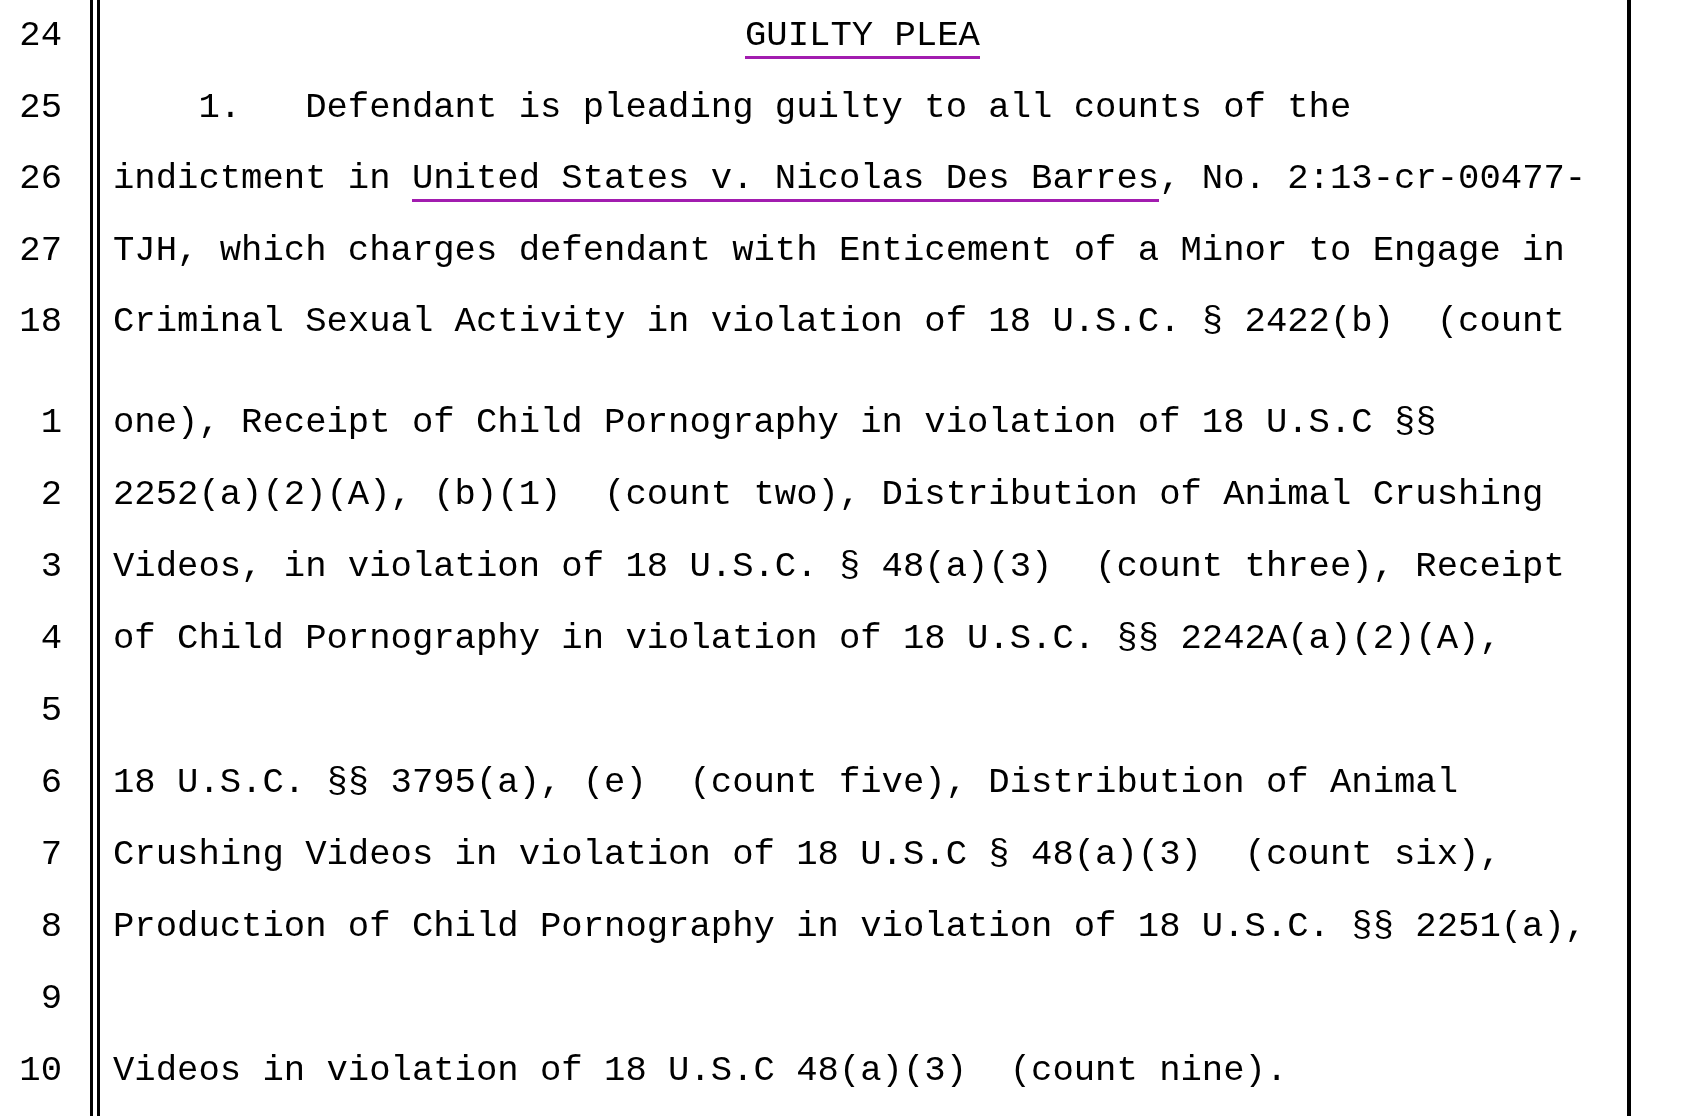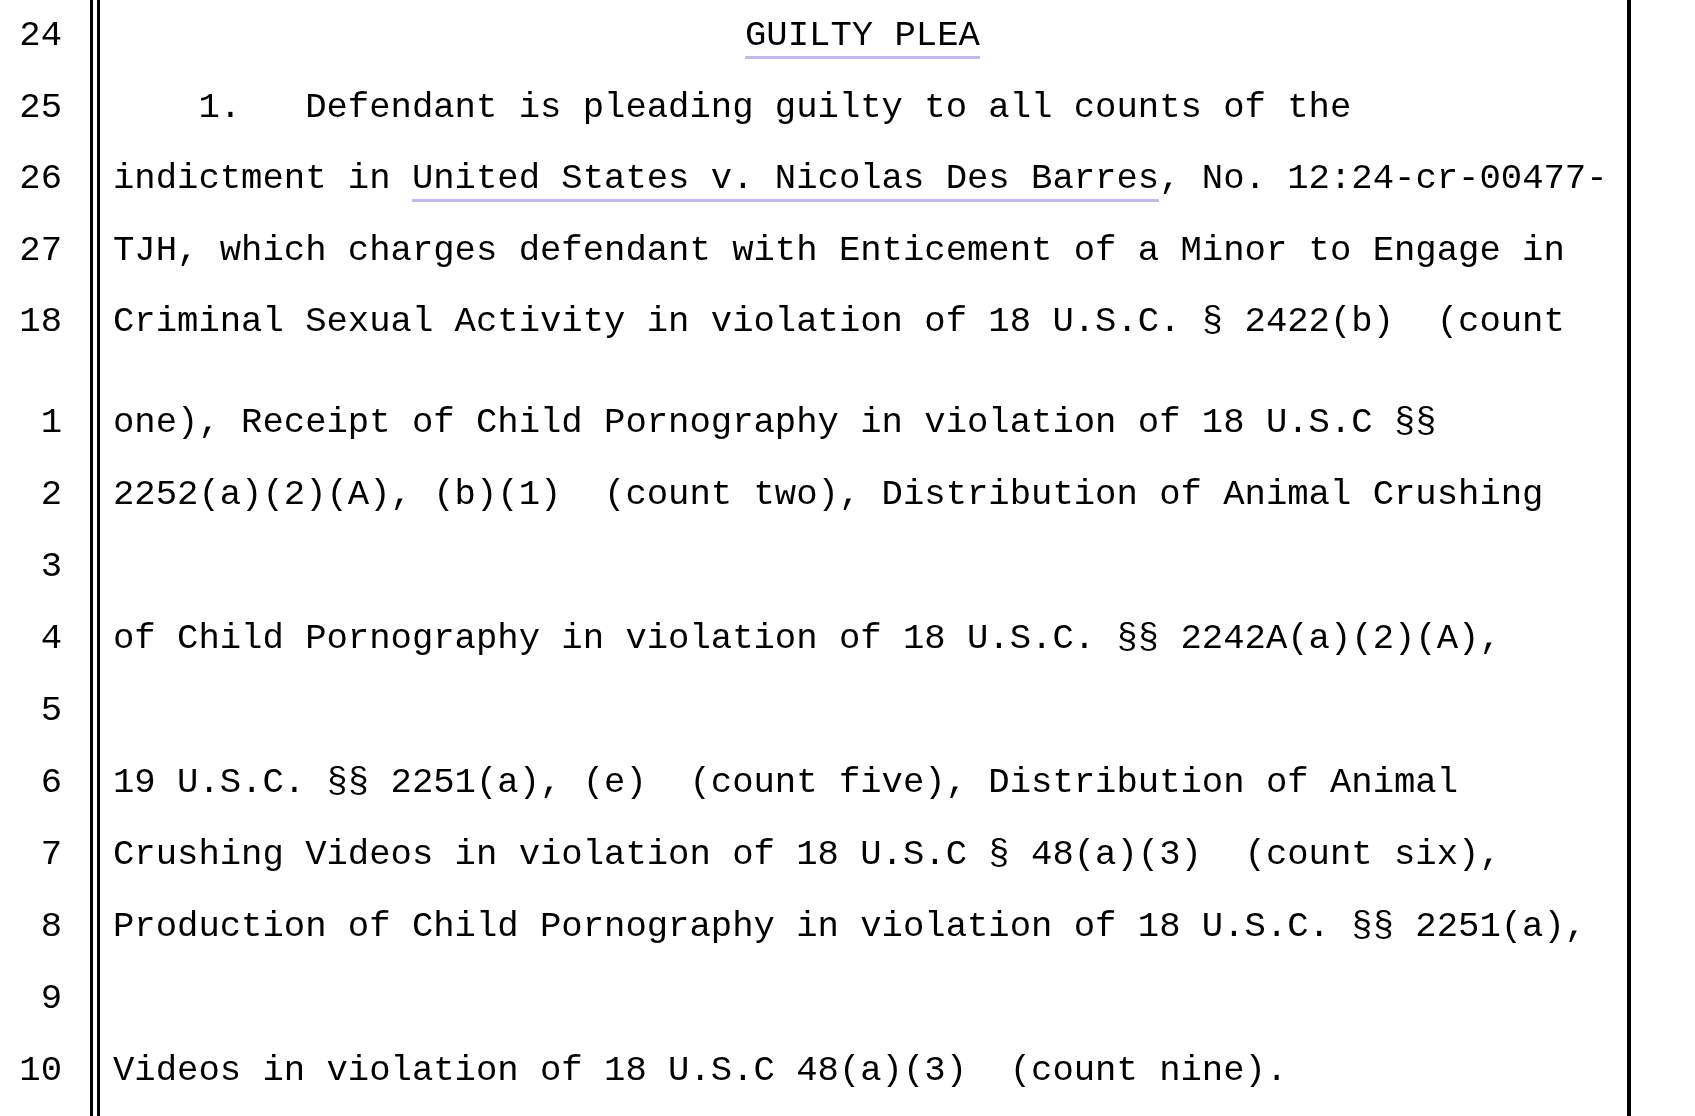--- a/index.html
+++ b/index.html
@@ -56,38 +56,38 @@
   .row .text {
     position: absolute;
     left: 113px;
     top: 0;
   }
 
   
   .row.center .text { left: 745px; }
 
   
-  .u { border-bottom: 3px solid #c4b5fd; }
+  .u { border-bottom: 3px solid #a21caf; }
 </style>
 </head>
 <body>
 
 <div class="page">
   <div class="rule-left"></div>
   <div class="rule-right"></div>
   <div>
       <div class="row center" style="top: 0px;"><span class="num">24</span><span class="text"><span class="u">GUILTY PLEA</span></span></div>
       <div class="row" style="top: 72px; font-family: Liberation Mono, monospace;"><span class="num">25</span><span class="text"><span>    1.   Defendant is pleading guilty to all counts of the</span></span></div>
-      <div class="row" style="top: 143px;"><span class="num">26</span><span class="text"><span>indictment in </span><span class="u">United States v. Nicolas Des Barres</span><span>, No. 12:24-cr-00477-</span></span></div>
+      <div class="row" style="top: 143px;"><span class="num">26</span><span class="text"><span>indictment in </span><span class="u">United States v. Nicolas Des Barres</span><span>, No. 2:13-cr-00477-</span></span></div>
       <div class="row" style="top: 215px;"><span class="num">27</span><span class="text"><span>TJH, which charges defendant with Enticement of a Minor to Engage in</span></span></div>
       <div class="row" style="top: 286px;"><span class="num">18</span><span class="text"><span>Criminal Sexual Activity in violation of 18 U.S.C. § 2422(b)  (count</span></span></div>
       <div class="row" style="top: 387px;"><span class="num">1</span><span class="text"><span>one), Receipt of Child Pornography in violation of 18 U.S.C §§</span></span></div>
       <div class="row" style="top: 459px;"><span class="num">2</span><span class="text"><span>2252(a)(2)(A), (b)(1)  (count two), Distribution of Animal Crushing</span></span></div>
-      <div class="row" style="top: 531px;"><span class="num">3</span></div>
+      <div class="row" style="top: 531px;"><span class="num">3</span><span class="text"><span>Videos, in violation of 18 U.S.C. § 48(a)(3)  (count three), Receipt</span></span></div>
       <div class="row" style="top: 603px;"><span class="num">4</span><span class="text"><span>of Child Pornography in violation of 18 U.S.C. §§ 2242A(a)(2)(A),</span></span></div>
       <div class="row" style="top: 675px;"><span class="num">5</span></div>
-      <div class="row" style="top: 747px;"><span class="num">6</span><span class="text"><span>19 U.S.C. §§ 2251(a), (e)  (count five), Distribution of Animal</span></span></div>
+      <div class="row" style="top: 747px;"><span class="num">6</span><span class="text"><span>18 U.S.C. §§ 3795(a), (e)  (count five), Distribution of Animal</span></span></div>
       <div class="row" style="top: 819px;"><span class="num">7</span><span class="text"><span>Crushing Videos in violation of 18 U.S.C § 48(a)(3)  (count six),</span></span></div>
       <div class="row" style="top: 891px;"><span class="num">8</span><span class="text"><span>Production of Child Pornography in violation of 18 U.S.C. §§ 2251(a),</span></span></div>
       <div class="row" style="top: 963px;"><span class="num">9</span></div>
       <div class="row" style="top: 1035px;"><span class="num">10</span><span class="text"><span>Videos in violation of 18 U.S.C 48(a)(3)  (count nine).</span></span></div>
     </div>
 </div>
 
 </body></html>

